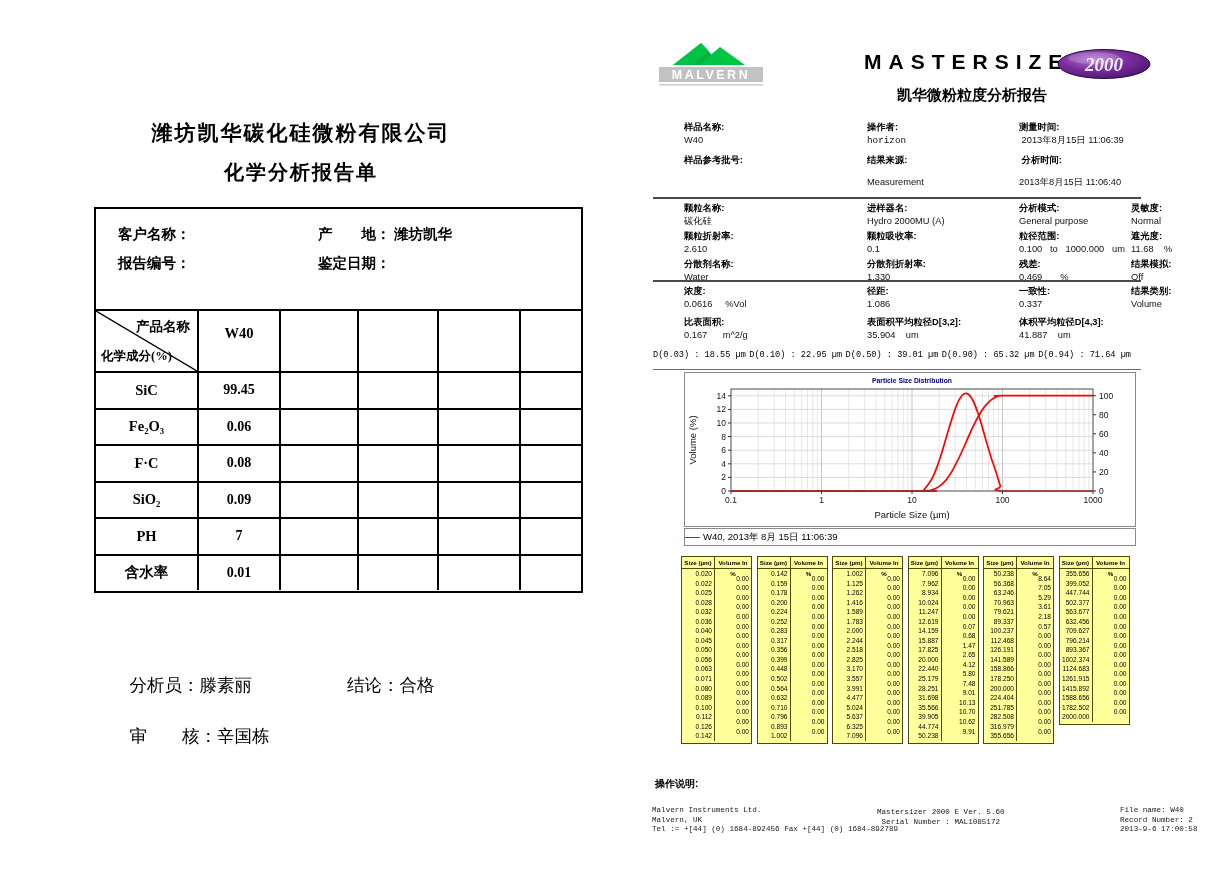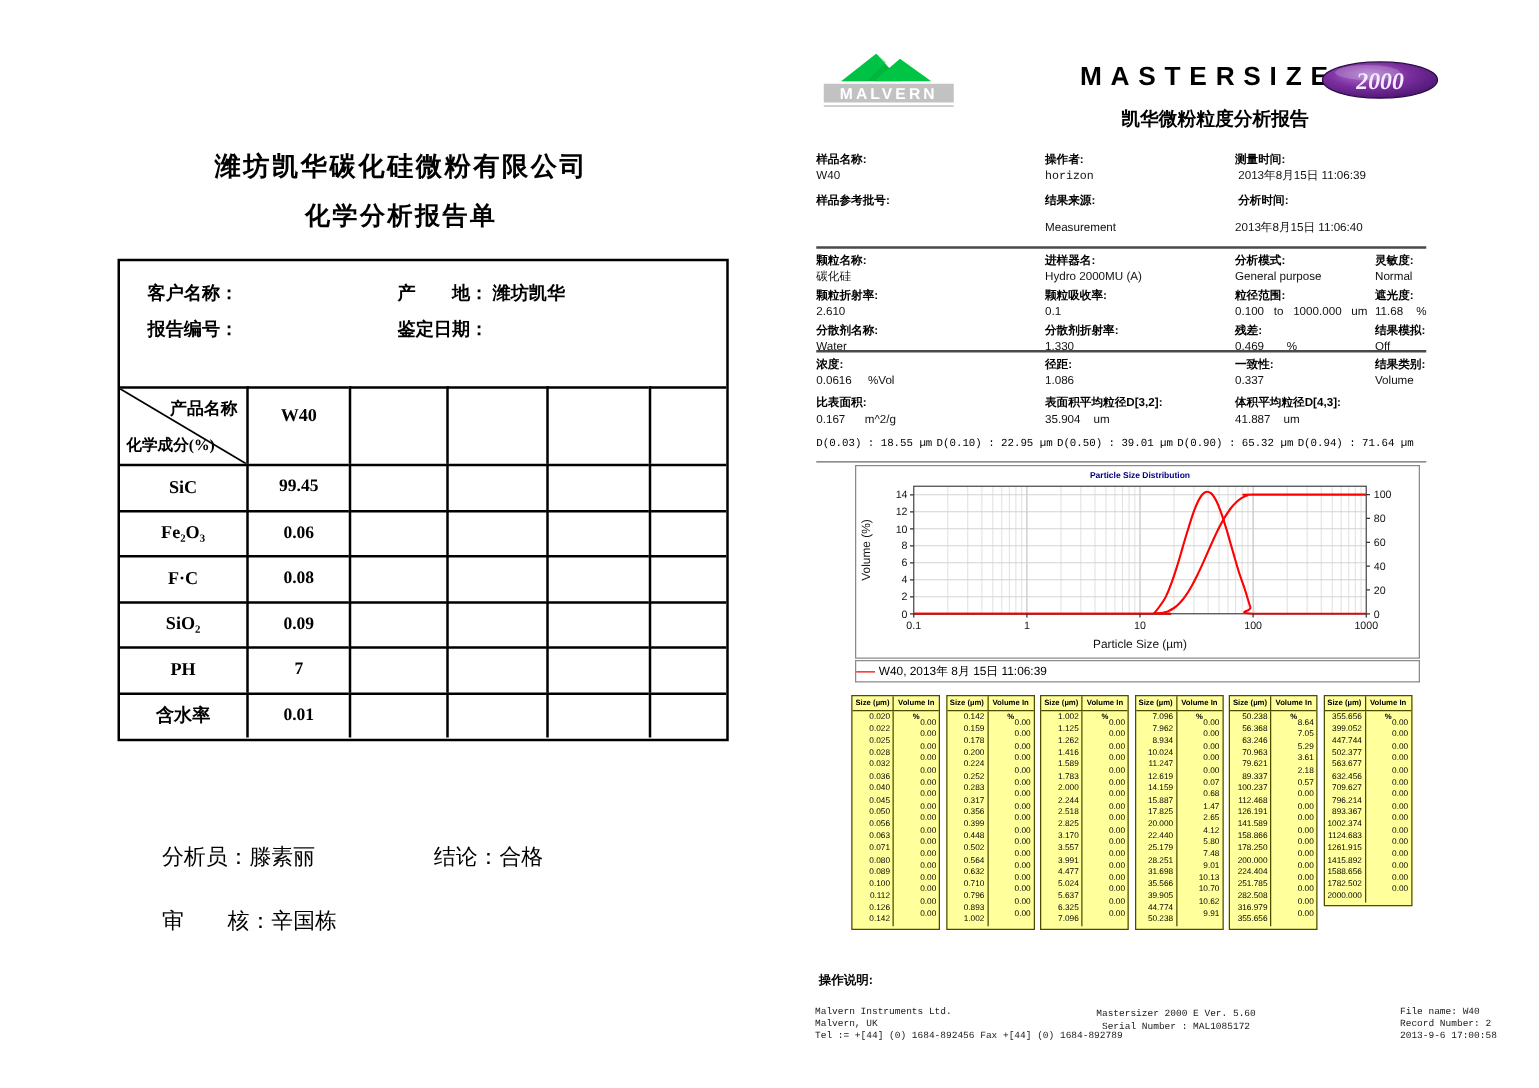--- a/index.html
+++ b/index.html
@@ -1,20 +1,20 @@
 <!DOCTYPE html>
 <html><head>
 <meta charset="utf-8">
 <style>
   html,body{margin:0;padding:0;background:#fff;}
   #app{position:relative;width:1231px;height:870px;background:#fff;overflow:hidden;
        font-family:"Liberation Sans",sans-serif;color:#000;}
   .abs{position:absolute;}
   
-  .lp-title{width:490px;left:76px;text-align:center;font-family:"Liberation Serif",serif;
+  .lp-title{width:490px;left:56px;text-align:center;font-family:"Liberation Serif",serif;
             font-weight:bold;letter-spacing:2px;}
   #left-box{left:68px;top:207px;width:489px;height:386px;border:2px solid #000;box-sizing:border-box;margin-left:26px;}
   #info-area{position:relative;height:100px;font-family:"Liberation Serif",serif;
              font-weight:bold;font-size:14.5px;}
   .info-item{position:absolute;white-space:pre;}
   #ptable{display:grid;grid-template-columns:101px 82px 78px 80px 82px 1fr;
           grid-template-rows:62px repeat(6,36.5px);}
   .pcell{border-top:2px solid #000;border-left:2px solid #000;box-sizing:border-box;
          display:flex;align-items:center;justify-content:center;
          font-family:"Liberation Serif",serif;font-weight:bold;font-size:14.5px;position:relative;}
@@ -22,21 +22,21 @@
   #corner-cell{display:block;padding-left:12px;}
   #corner-cell svg{position:absolute;left:0;top:0;width:100%;height:100%;}
   .corner-top{position:absolute;top:7px;right:7px;font-size:13.5px;}
   .corner-bottom{position:absolute;bottom:6px;left:5px;font-size:12.5px;}
   .lp-footer{font-family:"Liberation Serif",serif;font-size:17.5px;white-space:pre;}
   
   .bar{background:#4a4a4a;height:2px;}
   .rsec{left:653px;width:488px;display:grid;}
   .rsec.cols3{grid-template-columns:183px 152px 1fr;}
   .rsec.cols4{grid-template-columns:183px 152px 112px 1fr;}
-  .field{overflow:visible;}
+  .field{overflow:visible;margin-left:31px;}
   .flabel{font-size:9.3px;font-weight:bold;line-height:11px;white-space:pre;}
   .fvalue{font-size:9.3px;line-height:11px;white-space:pre;margin-top:2px;color:#111;}
   .fvalue.mono{font-family:"Liberation Mono",monospace;}
   .fvalue.sp{margin-top:11px;}
   #d-row{left:653px;top:350px;width:478px;display:flex;justify-content:space-between;
          font-family:"Liberation Mono",monospace;font-size:8.6px;white-space:pre;}
   #chart-box{left:684px;top:372px;width:452px;height:155px;border:1px solid #8a8a8a;
              box-sizing:border-box;background:#fff;}
   #legend-strip{left:684px;top:528px;width:452px;height:18px;border:1px solid #8a8a8a;
                 box-sizing:border-box;display:flex;align-items:center;font-size:9.5px;}

